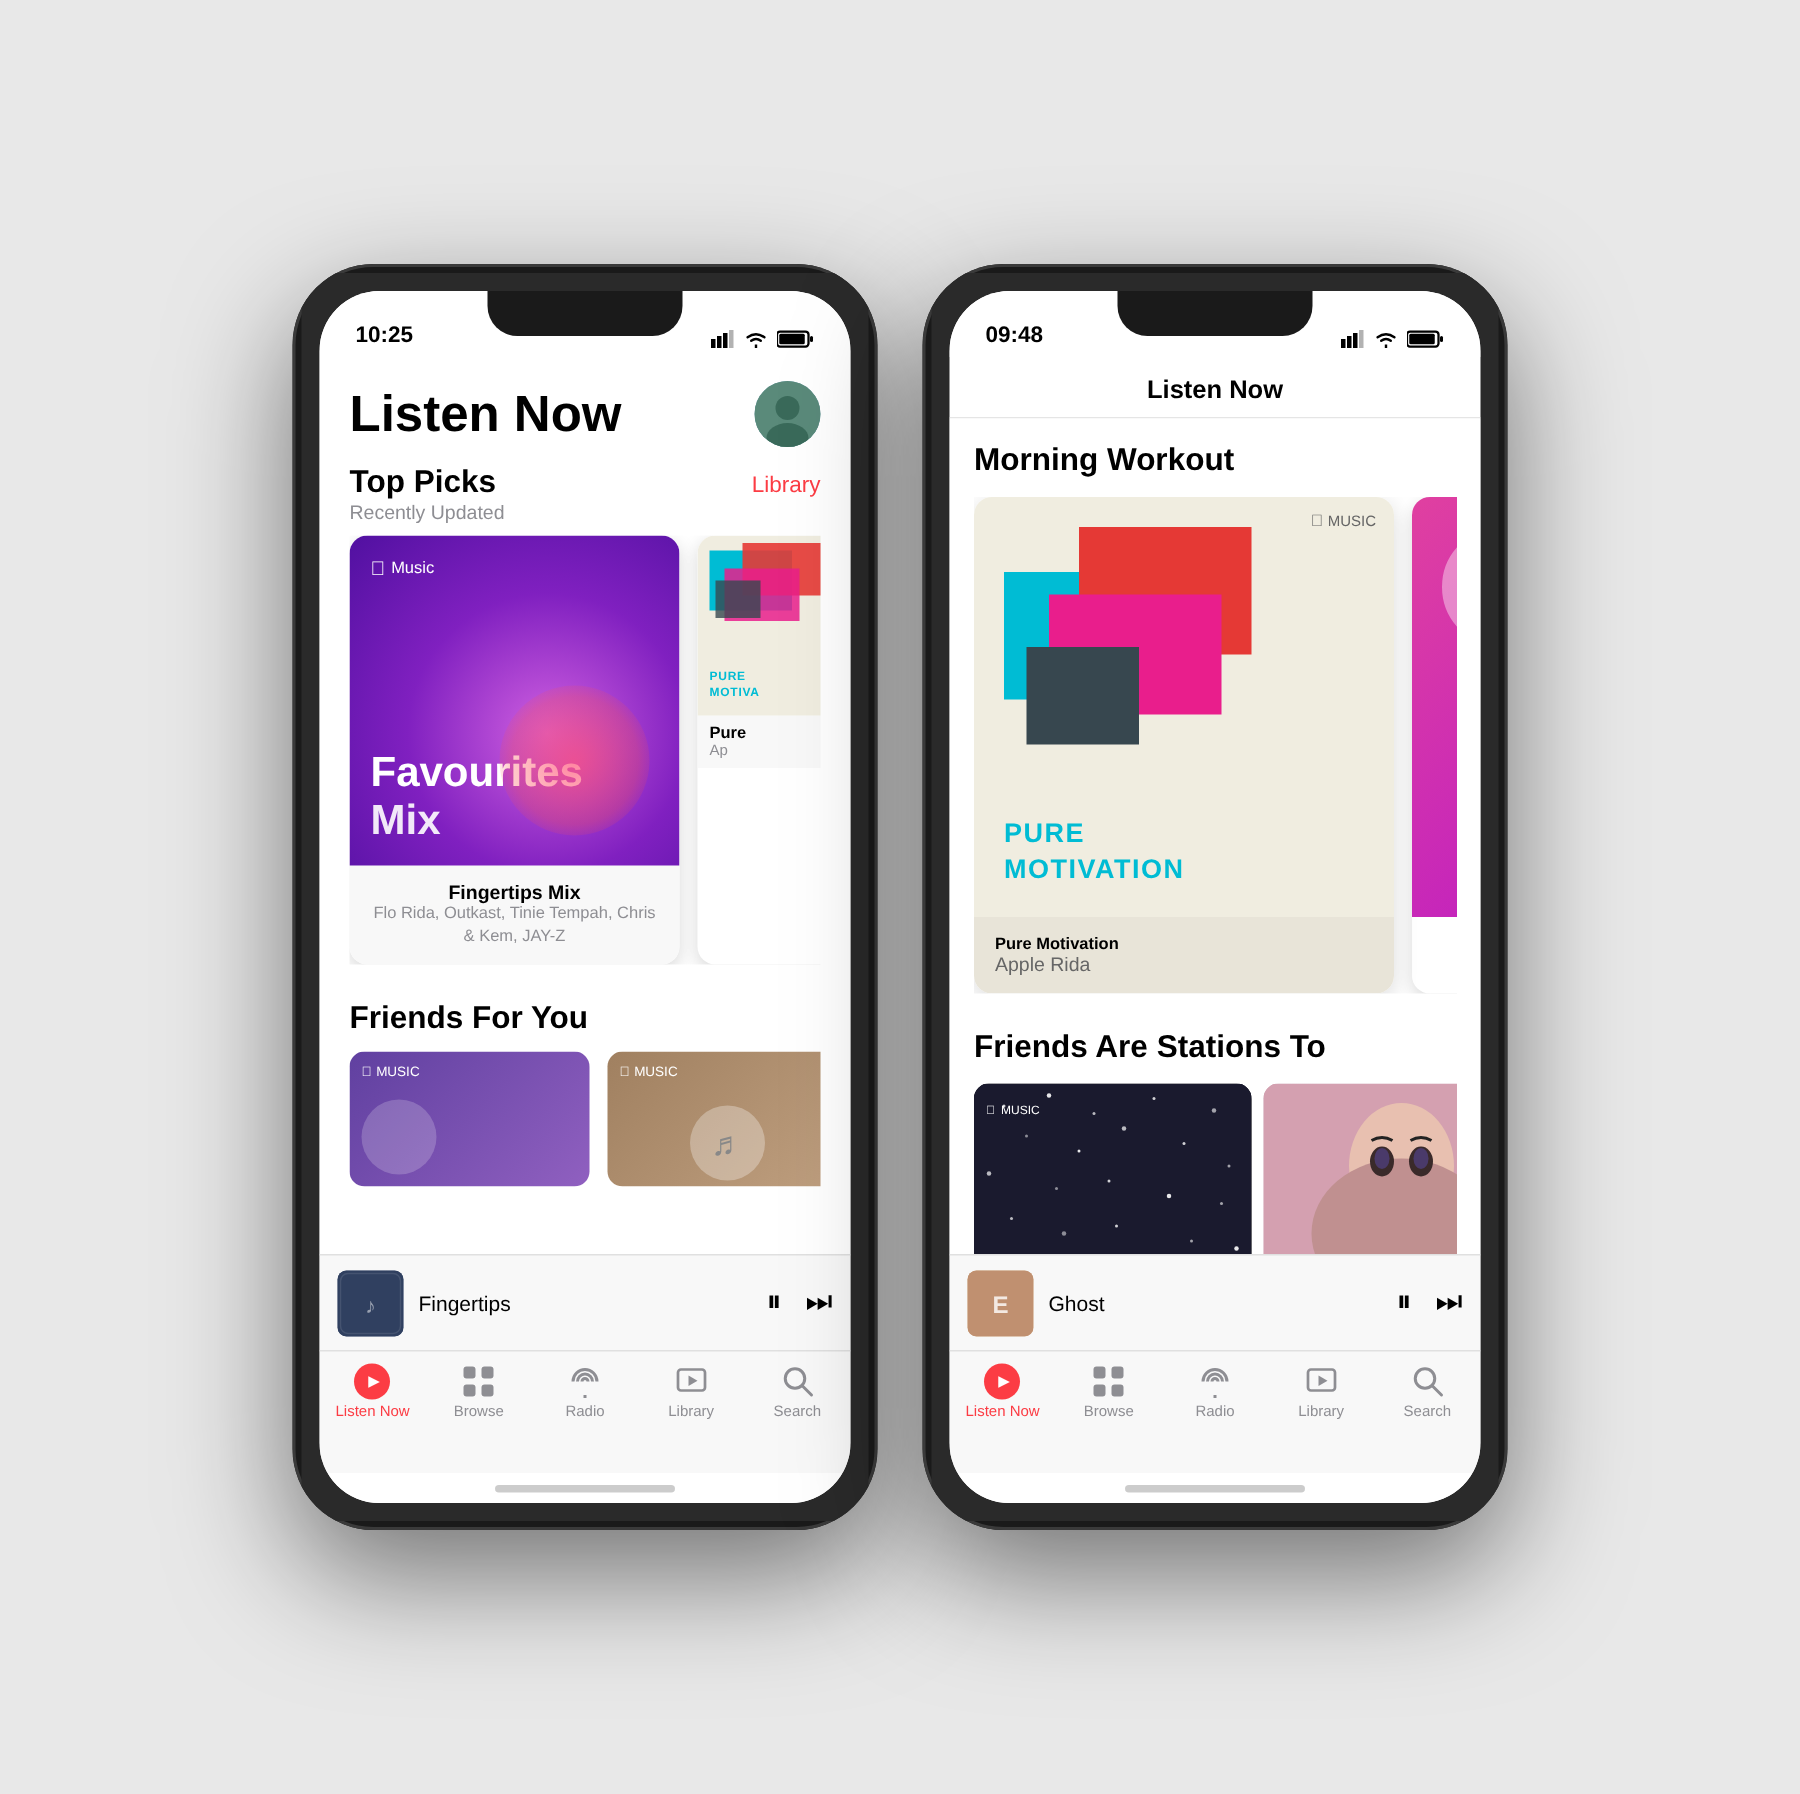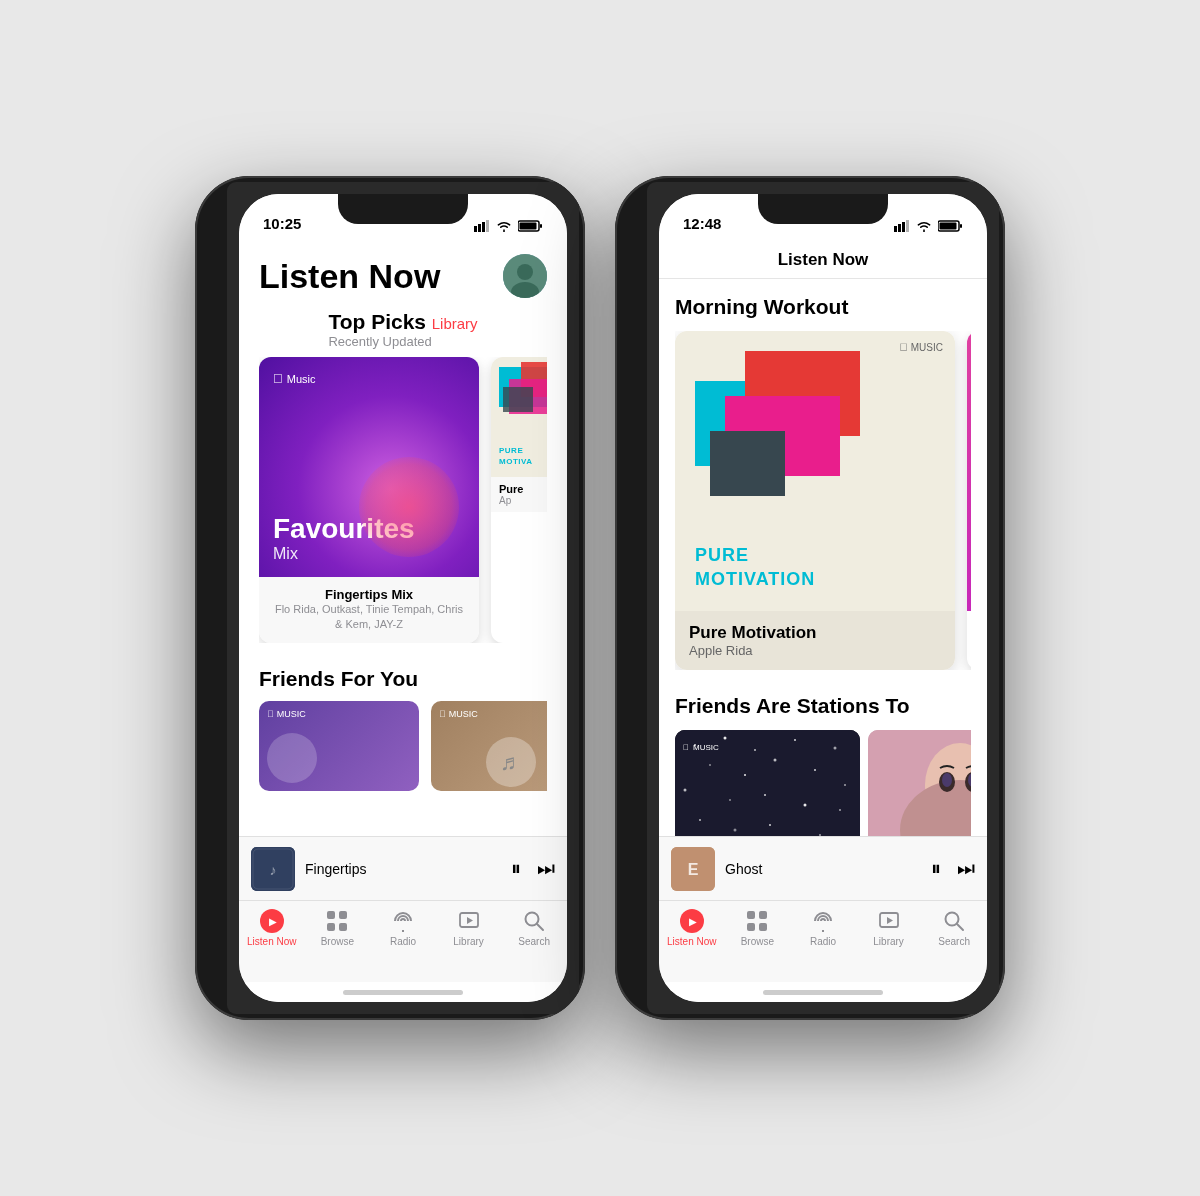--- a/index.html
+++ b/index.html
@@ -27,21 +27,20 @@
       position: relative;
       box-shadow: 0 30px 80px rgba(0,0,0,0.5), inset 0 0 0 2px #3a3a3a;
       overflow: hidden;
     }
     .phone-inner {
       position: absolute;
       top: 6px; left: 6px; right: 6px; bottom: 6px;
       background: #2a2a2a;
       border-radius: 9px;
       overflow: hidden;
-      margin-left: 26px;
     }
     .phone-screen {
       position: absolute;
       top: 12px; left: 12px; right: 12px; bottom: 12px;
       background: #fff;
       border-radius: 40px;
       overflow: hidden;
       display: flex;
       flex-direction: column;
     }
@@ -206,21 +205,21 @@
     .section-sub {
       font-size: 13px;
       color: #8e8e93;
     }
     .section-link {
       font-size: 15px;
       color: #fc3c44;
     }
     .section-row {
       display: flex;
-      justify-content: center;
+      justify-content: space-between;
       align-items: baseline;
       margin-bottom: 8px;
     }
 
     .cards-row {
       display: flex;
       gap: 12px;
       overflow: hidden;
       margin-bottom: 24px;
     }
@@ -255,22 +254,22 @@
     .fav-mix-text-overlay {
       margin-top: auto;
     }
     .fav-mix-title-big {
       font-size: 28px;
       font-weight: 700;
       color: white;
       line-height: 1.1;
     }
     .fav-mix-subtitle {
-      font-size: 16px;
-      font-weight: 400;
+      font-size: 28px;
+      font-weight: 700;
       color: rgba(255,255,255,0.9);
     }
     .blob {
       position: absolute;
       bottom: 20px;
       right: 20px;
       width: 100px;
       height: 100px;
       background: radial-gradient(circle, rgba(255,80,120,0.7) 0%, rgba(255,80,80,0.3) 60%, transparent 80%);
       border-radius: 50%;
@@ -413,21 +412,21 @@
       font-weight: 800;
       color: #00bcd4;
       letter-spacing: 1px;
       line-height: 1.3;
     }
     .pm-info-bar {
       background: #e8e4d8;
       padding: 12px 14px;
     }
     .pm-info-title {
-      font-size: 17px;
+      font-size: 11px;
       font-weight: 600;
       color: #000;
     }
     .pm-info-sub {
       font-size: 13px;
       color: #666;
     }
 
     
     .cards-row-2 {
@@ -727,21 +726,21 @@
       </div>
     </div>
   </div>
 
   <div class="phone">
     <div class="phone-inner">
       <div class="notch"></div>
       <div class="phone-screen">
 
         <div class="status-bar">
-          <span class="status-time">12:48</span>
+          <span class="status-time">09:48</span>
           <div class="status-icons">
             <svg width="16" height="12" viewBox="0 0 16 12">
               <rect x="0" y="6" width="3" height="6" fill="#000"></rect>
               <rect x="4" y="4" width="3" height="8" fill="#000"></rect>
               <rect x="8" y="2" width="3" height="10" fill="#000"></rect>
               <rect x="12" y="0" width="3" height="12" fill="#000" opacity="0.3"></rect>
             </svg>
             <svg width="16" height="12" viewBox="0 0 20 15">
               <path d="M10 12 L10 15" stroke="#000" stroke-width="2" fill="none"></path>
               <path d="M6 9 Q10 6 14 9" stroke="#000" stroke-width="2" fill="none" stroke-linecap="round"></path>

